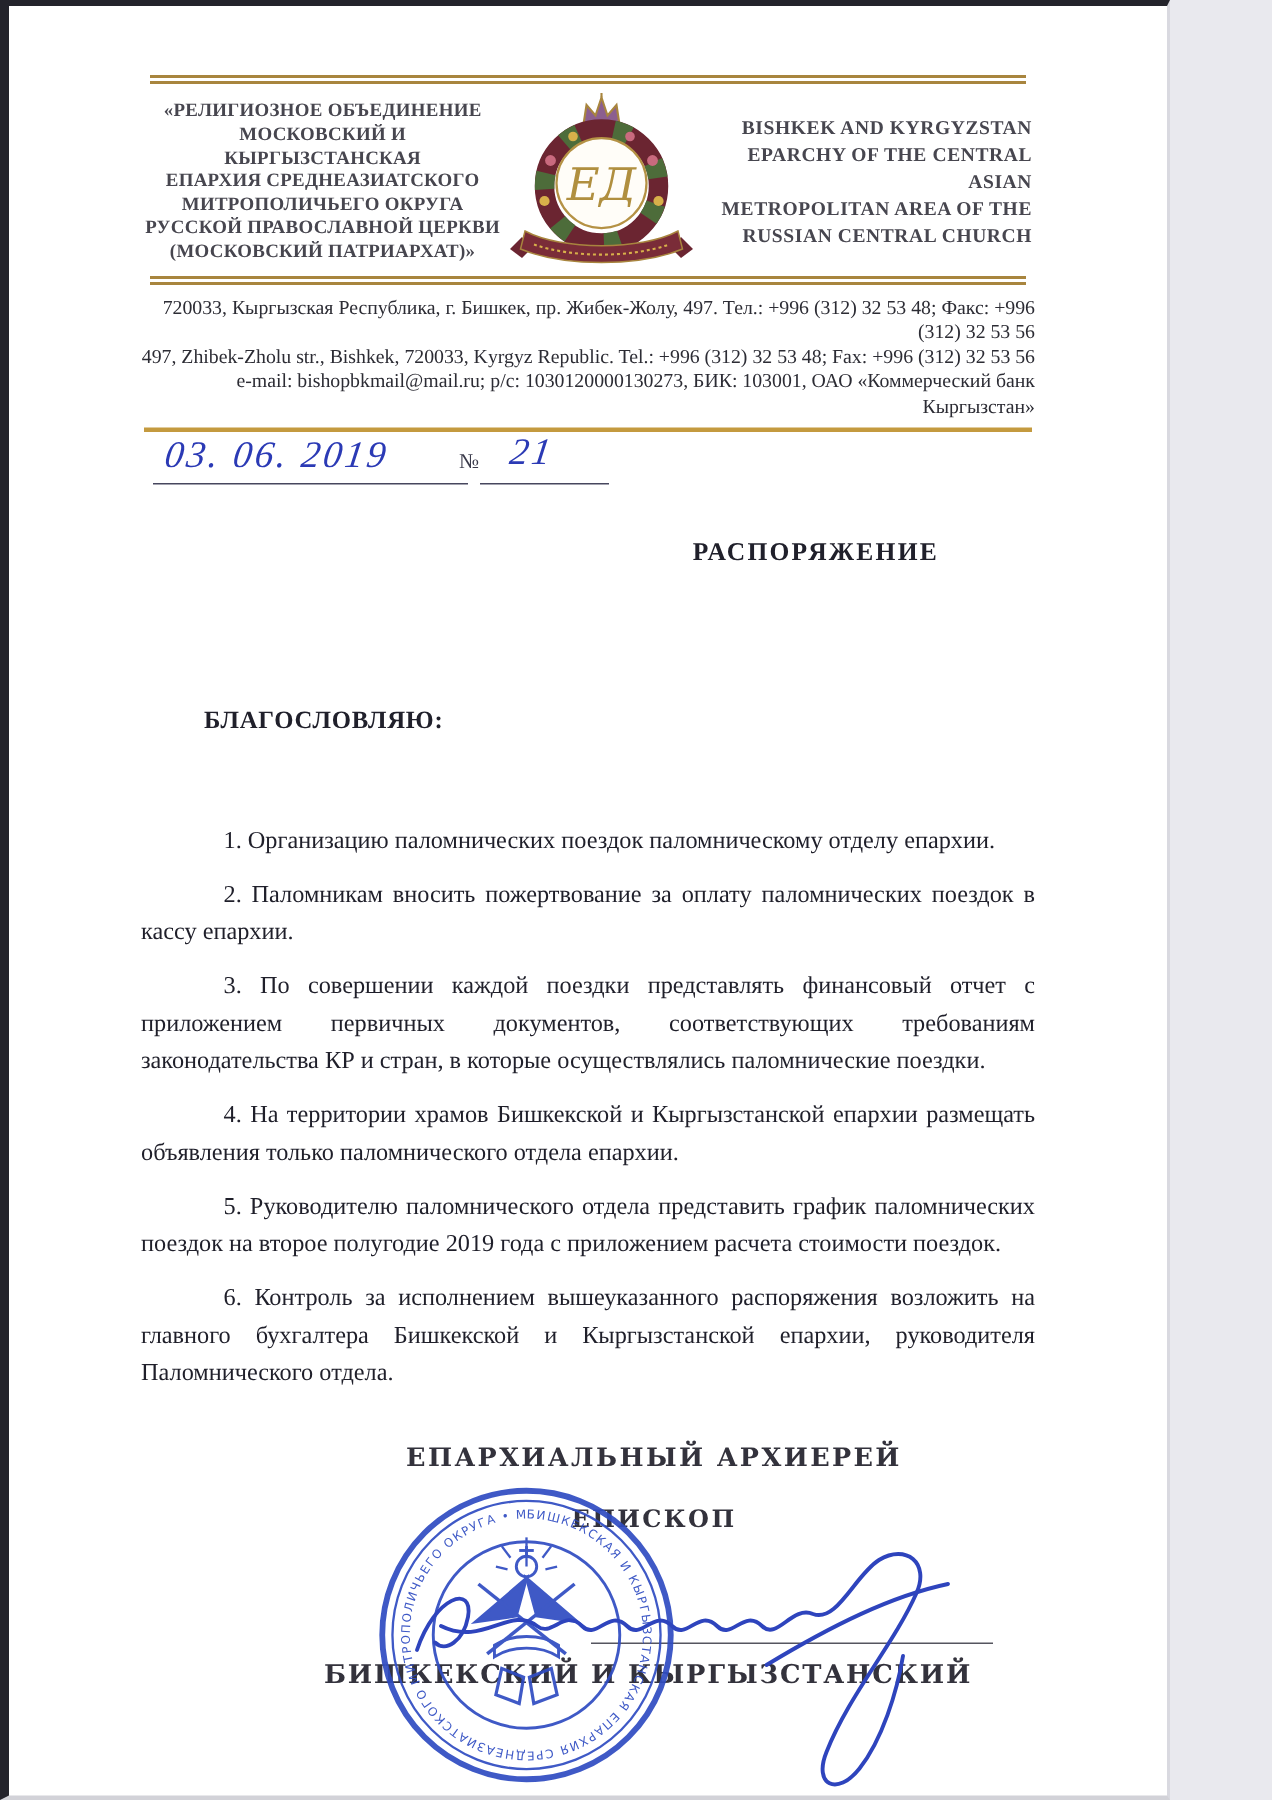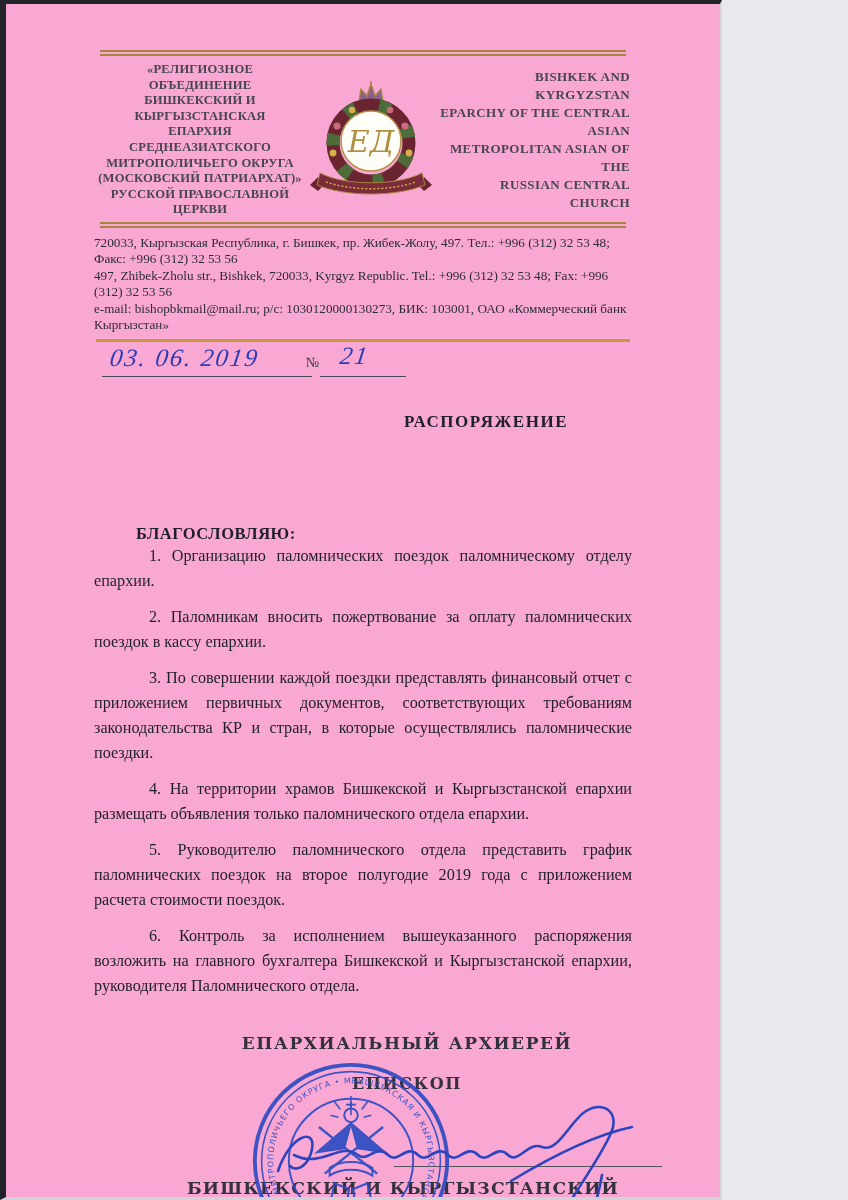--- a/index.html
+++ b/index.html
@@ -2,22 +2,22 @@
 <html><head>
 <meta charset="utf-8">
 <style>
   * { margin:0; padding:0; box-sizing:border-box; }
   html,body { width:848px; height:1200px; }
   body {
     font-family:"Liberation Serif", serif;
     background:#e9e9ee;
   }
   .scan-page{
-    position:relative; width:722px; height:1200px;
-    background:#f9a8d4;
+    position:relative; width:780px; height:1200px;
+    background:#ffffff;
     border-top:4px solid #23232b;
     border-left:6px solid #23232b;
     border-right:2px solid #d9d9e0;
     border-bottom:3px solid #d2d2d8;
     overflow:hidden;
   }
   .content{ padding:0 88px; }
 
   
   .gold-rule-double{
@@ -32,36 +32,36 @@
   .lh-top{ margin-top:46px; }
   .letterhead{
     display:flex; align-items:center; justify-content:space-between;
     padding:6px 2px 4px 2px; min-height:106px;
   }
   .lh-col{ color:#47464f; font-weight:bold; }
   .lh-ru{ width:312px; font-size:12.6px; line-height:15.6px; text-align:center; letter-spacing:.2px; }
   .lh-en{ width:288px; font-size:13px; line-height:18px; text-align:right; letter-spacing:.4px; }
   .lh-emblem{ width:140px; display:flex; justify-content:flex-end; }
 
-  .contact{ text-align:left; color:#2c2c34; font-size:13.2px; line-height:16.4px; padding:7px 0 6px 0; }
+  .contact{ text-align:right; color:#2c2c34; font-size:13.2px; line-height:16.4px; padding:7px 0 6px 0; }
 
   
   .meta-row{ position:relative; height:52px; }
   .hand{ font-style:italic; color:#2b3ab5; font-size:25px; letter-spacing:2px; transform:skewX(-8deg); display:inline-block; }
   .meta-date{ position:absolute; left:16px; top:2px; }
   .meta-no{ position:absolute; left:212px; top:13px; color:#3a3a4a; font-size:14px; }
   .meta-num{ position:absolute; left:246px; top:0; }
   .u1{ position:absolute; left:8px; top:34px; width:210px; border-bottom:1.6px solid #47475e; }
   .u2{ position:absolute; left:226px; top:34px; width:86px; border-bottom:1.6px solid #47475e; }
 
   
   .doc-title{ text-align:right; padding-right:64px; margin-top:18px;
     font-weight:bold; font-size:17px; letter-spacing:1.5px; color:#20202b; }
   .salutation{ margin-top:92px; text-indent:42px; font-weight:bold; font-size:16.5px; letter-spacing:.5px; color:#20202b; }
-  .paragraphs{ }
+  .paragraphs{ margin-top:58px; }
   .para{
     font-size:16.2px; line-height:25px; color:#1f1f2a;
     text-align:justify; text-indent:55px; margin-bottom:11px;
   }
 
   
   .sig-area{ position:relative; height:285px; margin-top:28px; }
   .church{ font-family:"DejaVu Serif", serif; font-weight:bold; color:#33323c; }
   .sig-role1{ position:absolute; left:0; width:100%; top:6px; text-align:center; padding-left:88px;
     font-size:17px; letter-spacing:1.6px; }
@@ -77,25 +77,25 @@
 <body>
 
 <div class="scan-page">
   <div class="content">
 
     <div class="gold-rule-double lh-top"></div>
 
     <div class="letterhead">
       <div class="lh-col lh-ru">
         <div>«РЕЛИГИОЗНОЕ ОБЪЕДИНЕНИЕ</div>
-        <div>БИШКЕКСКИЙ И КЫРГЫЗСТАНСКАЯ</div>
+        <div>МОСКОВСКИЙ И КЫРГЫЗСТАНСКАЯ</div>
         <div>ЕПАРХИЯ СРЕДНЕАЗИАТСКОГО</div>
         <div>МИТРОПОЛИЧЬЕГО ОКРУГА</div>
+        <div>РУССКОЙ ПРАВОСЛАВНОЙ ЦЕРКВИ</div>
         <div>(МОСКОВСКИЙ ПАТРИАРХАТ)»</div>
-        <div>РУССКОЙ ПРАВОСЛАВНОЙ ЦЕРКВИ</div>
       </div>
 
       <div class="lh-emblem">
         <svg width="134" height="118" viewBox="0 0 134 118">
 
           <path d="M55,21 L57,8 L63,15 L67,3 L71,15 L77,8 L79,21 Z" fill="#8c5f8f" stroke="#a8853e" stroke-width="1.4"></path>
           <line x1="67" y1="3" x2="67" y2="0" stroke="#a8853e" stroke-width="1.4"></line>
           <rect x="54" y="20" width="26" height="4.5" rx="2" fill="#a8853e"></rect>
 
           <circle cx="67" cy="62" r="38" fill="none" stroke="#6b2531" stroke-width="13"></circle>
@@ -114,21 +114,21 @@
           <path d="M14,96 L6,104 L14,110 L20,104 Z" fill="#6b2531"></path>
           <path d="M120,96 L128,104 L120,110 L114,104 Z" fill="#6b2531"></path>
           <path d="M16,92 C40,105 94,105 118,92 L121,104 C92,116 42,116 13,104 Z" fill="#7a2c38" stroke="#a8853e" stroke-width="1"></path>
           <path d="M22,101 C48,110 86,110 112,101" fill="none" stroke="#d8b04a" stroke-width="1.4" stroke-dasharray="2 2"></path>
         </svg>
       </div>
 
       <div class="lh-col lh-en">
         <div>BISHKEK AND KYRGYZSTAN</div>
         <div>EPARCHY OF THE CENTRAL ASIAN</div>
-        <div>METROPOLITAN ASIAN OF THE</div>
+        <div>METROPOLITAN AREA OF THE</div>
         <div>RUSSIAN CENTRAL CHURCH</div>
       </div>
     </div>
 
     <div class="gold-rule-double"></div>
 
     <div class="contact">
       <div>720033, Кыргызская Республика, г. Бишкек, пр. Жибек-Жолу, 497. Тел.: +996 (312) 32 53 48; Факс: +996 (312) 32 53 56</div>
       <div>497, Zhibek-Zholu str., Bishkek, 720033, Kyrgyz Republic. Tel.: +996 (312) 32 53 48; Fax: +996 (312) 32 53 56</div>
       <div>e-mail: bishopbkmail@mail.ru;  p/c: 1030120000130273, БИК: 103001, ОАО «Коммерческий банк Кыргызстан»</div>

